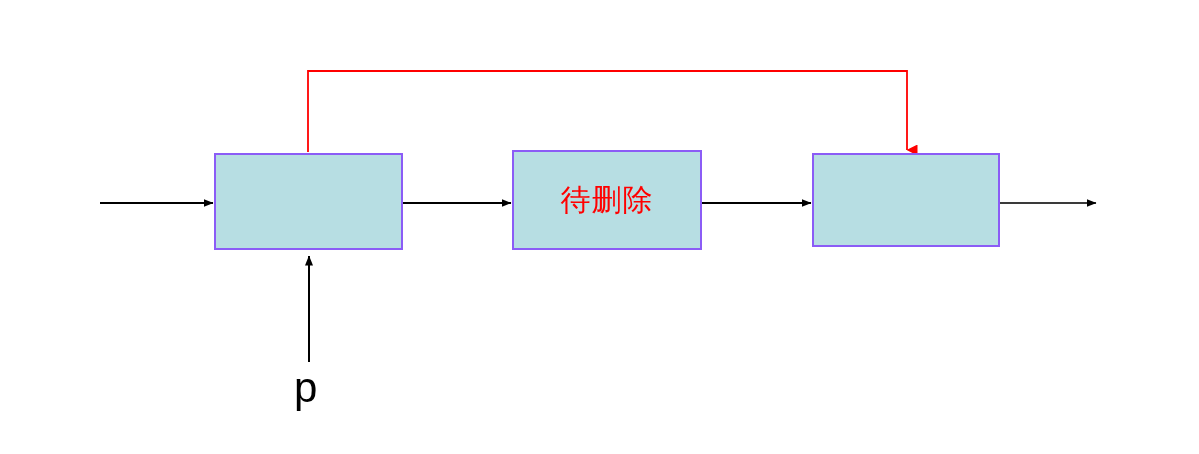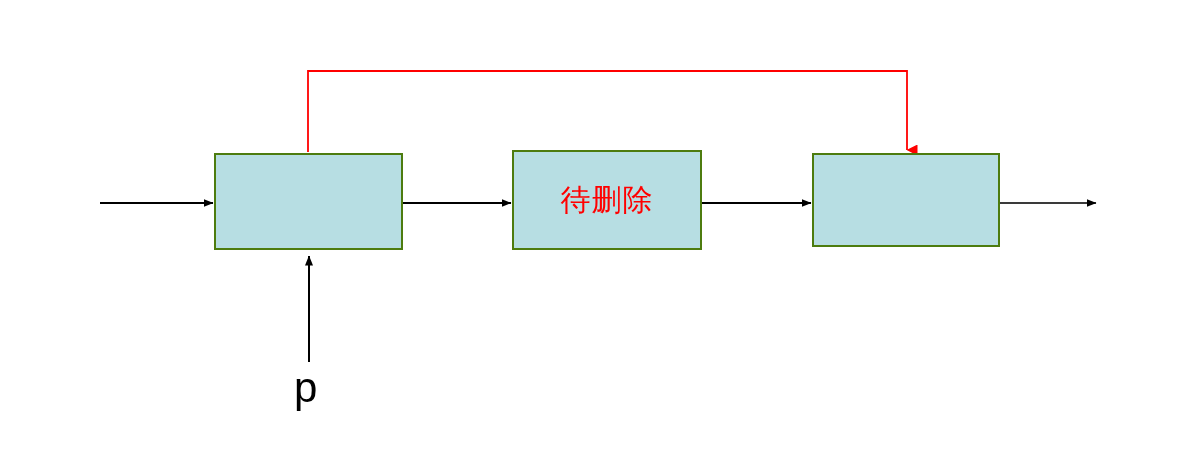--- a/index.html
+++ b/index.html
@@ -22,21 +22,21 @@
     left: 0;
     top: 0;
     width: 1199px;
     height: 454px;
     display: block;
   }
   .node-box {
     position: absolute;
     box-sizing: border-box;
     background: #b7dee3;
-    border: 2px solid #4d7c0f;
+    border: 2px solid #8b5cf6;
     display: flex;
     align-items: center;
     justify-content: center;
   }
   .node-label {
     font-family: "DejaVu Sans", "Liberation Sans", sans-serif;
     font-size: 30px;
     line-height: 1;
     letter-spacing: 1px;
     color: #ff0000;

